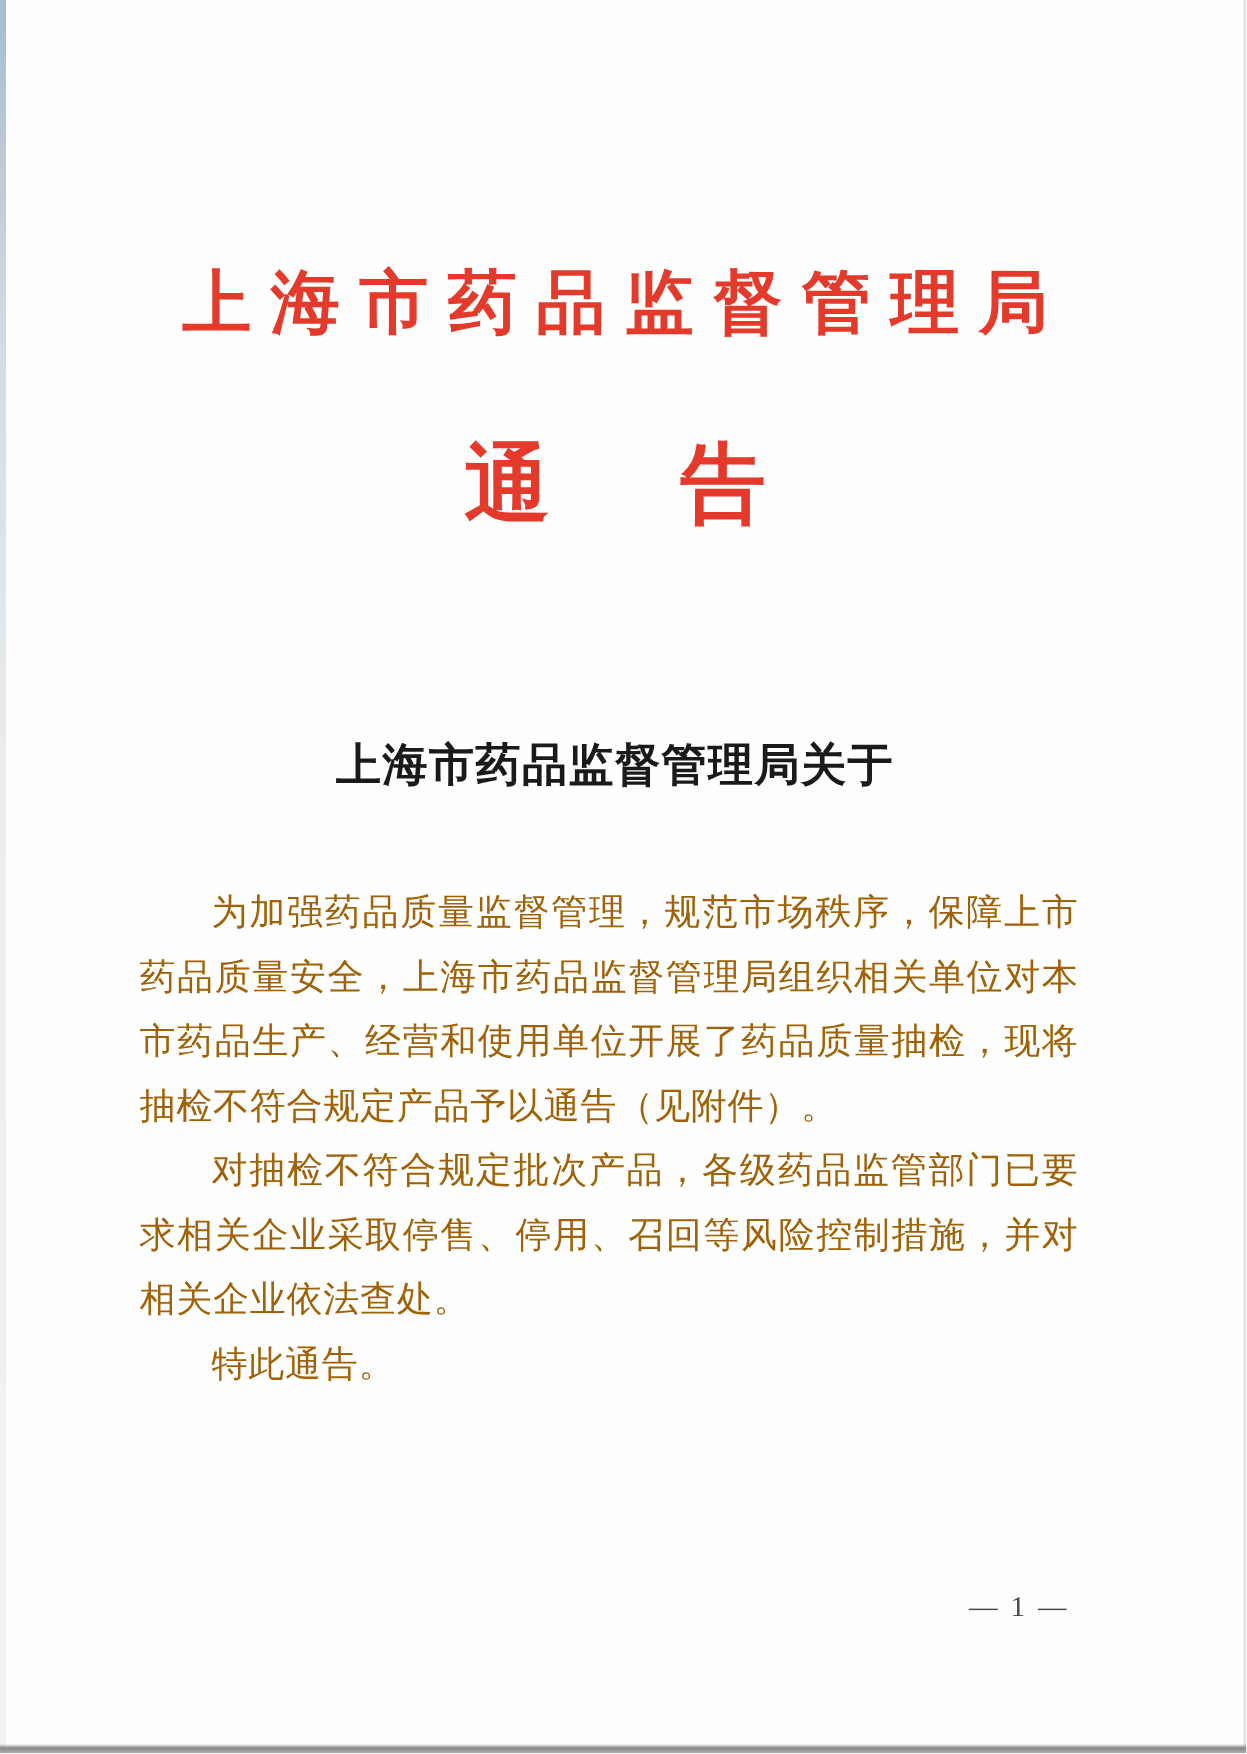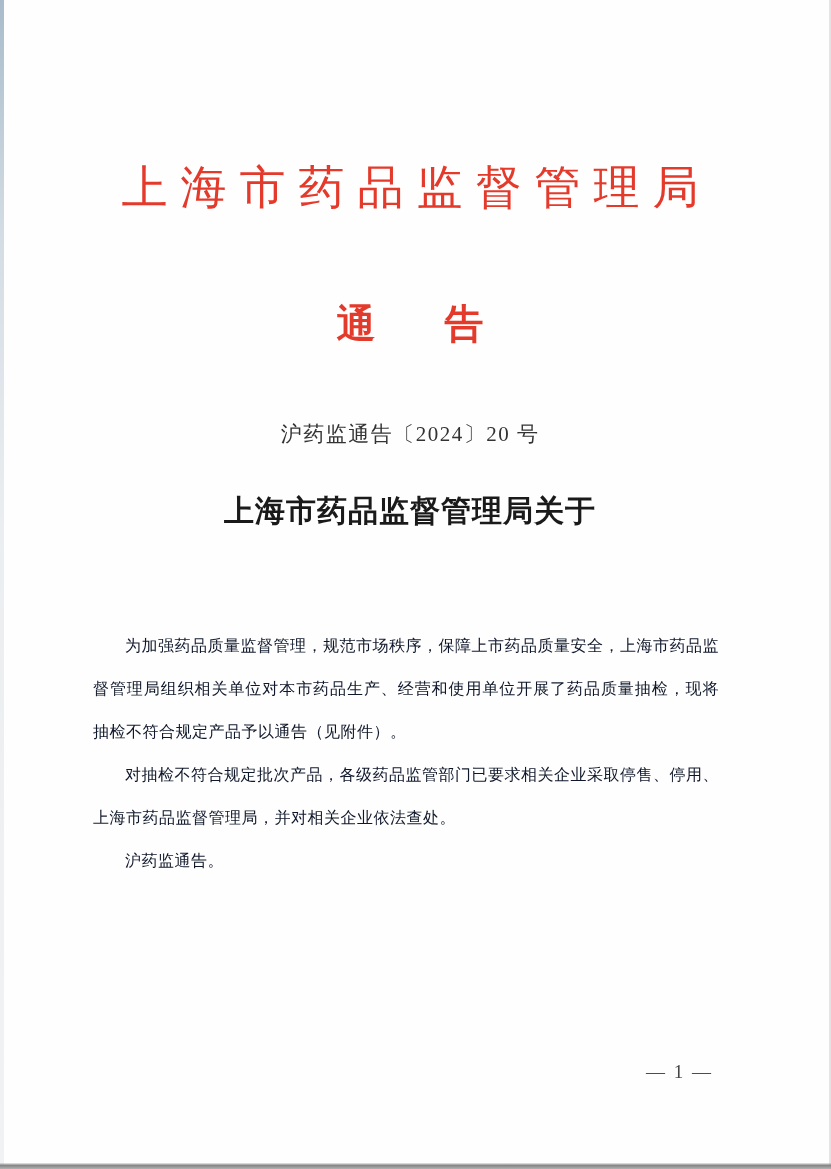--- a/index.html
+++ b/index.html
@@ -39,35 +39,35 @@
     background: linear-gradient(180deg,
       rgba(255,255,255,0) 0%,
       rgba(255,255,255,0) 20%,
       #868686 55%,
       #9a9a9a 75%,
       #b3b3b3 100%);
   }
   
   .agency-name {
     position: absolute;
-    top: 161px; left: 0;
+    top: 175px; left: 0;
     width: 820px;
     text-align: center;
     font-size: 46px;
     line-height: 54px;
-    font-weight: 400;
+    font-weight: 700;
     letter-spacing: 13px;
     text-indent: 13px;
   }
   .doc-type {
     position: absolute;
     top: 292px; left: 0;
     width: 820px;
     text-align: center;
-    font-size: 39px;
+    font-size: 57px;
     line-height: 64px;
     font-weight: 700;
     letter-spacing: 15px;
     text-indent: 15px;
   }
   
   .doc-number {
     position: absolute;
     top: 418px; left: 0;
     width: 820px;
@@ -85,24 +85,24 @@
     text-align: center;
     font-weight: 700;
     color: #1a1a1a;
     font-size: 30px;
     line-height: 45px;
     letter-spacing: 1px;
   }
   
   .doc-body {
     position: absolute;
-    top: 624px; left: 93px;
+    top: 588px; left: 93px;
     width: 626px;
-    color: #0f172a;
-    font-size: 16px;
+    color: #a16207;
+    font-size: 24px;
     line-height: 43px;
     letter-spacing: 0.5px;
     text-align: justify;
     text-justify: inter-character;
   }
   .doc-body p {
     margin: 0;
     padding: 0;
     text-indent: 2em;
   }
@@ -123,27 +123,26 @@
 <div class="page">
 
   <div class="scan-edge-left"></div>
   <div class="scan-edge-right"></div>
   <div class="scan-edge-bottom"></div>
 
   <div class="agency-name" style="color:#e43a2c;">上海市药品监督管理局</div>
 
   <div class="doc-type" style="color:#e43a2c;">通　告</div>
 
-  <div class="doc-number">沪药监通告〔2024〕20 号</div>
 
   <div class="doc-title">
     <div>上海市药品监督管理局关于</div>
   </div>
 
   <div class="doc-body">
     <p>为加强药品质量监督管理，规范市场秩序，保障上市药品质量安全，上海市药品监督管理局组织相关单位对本市药品生产、经营和使用单位开展了药品质量抽检，现将抽检不符合规定产品予以通告（见附件）。</p>
-    <p>对抽检不符合规定批次产品，各级药品监管部门已要求相关企业采取停售、停用、上海市药品监督管理局，并对相关企业依法查处。</p>
-    <p>沪药监通告。</p>
+    <p>对抽检不符合规定批次产品，各级药品监管部门已要求相关企业采取停售、停用、召回等风险控制措施，并对相关企业依法查处。</p>
+    <p>特此通告。</p>
   </div>
 
   <div class="page-number">— 1 —</div>
 
 </div>
 
 </body></html>

